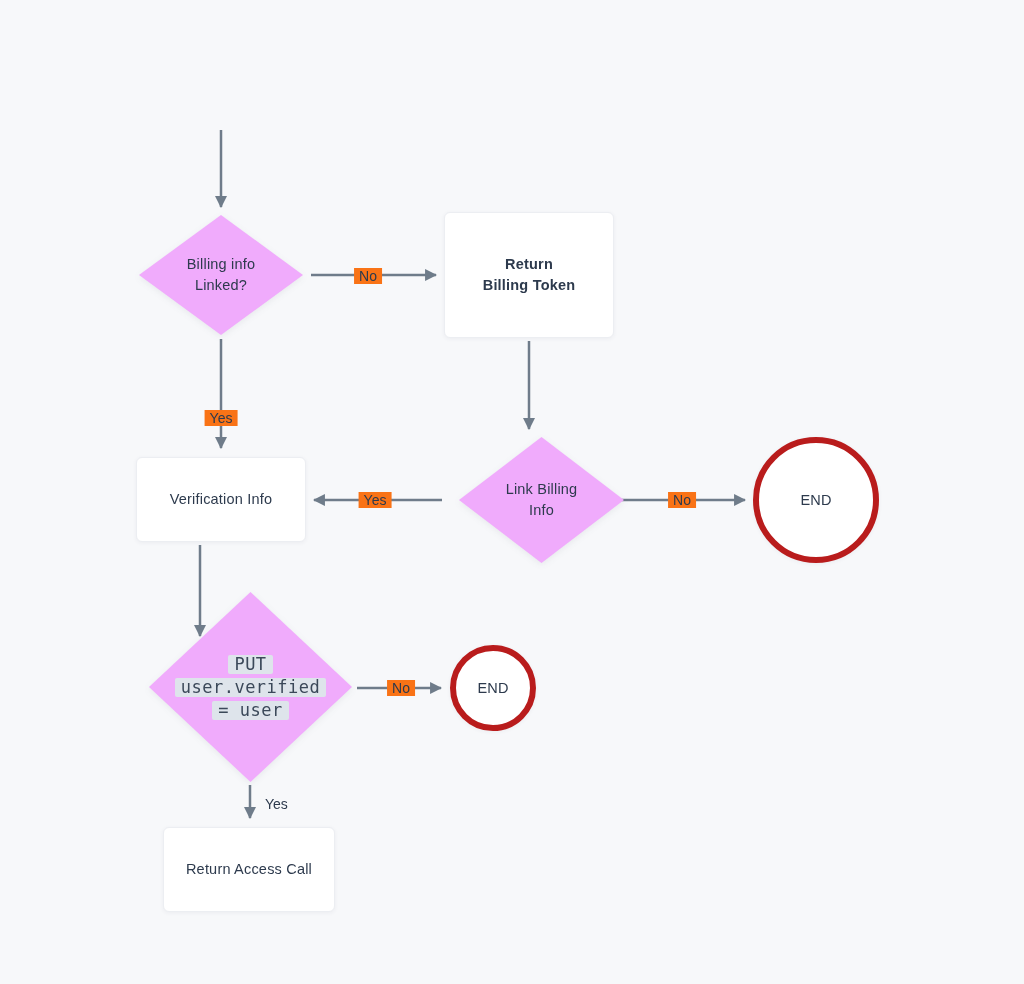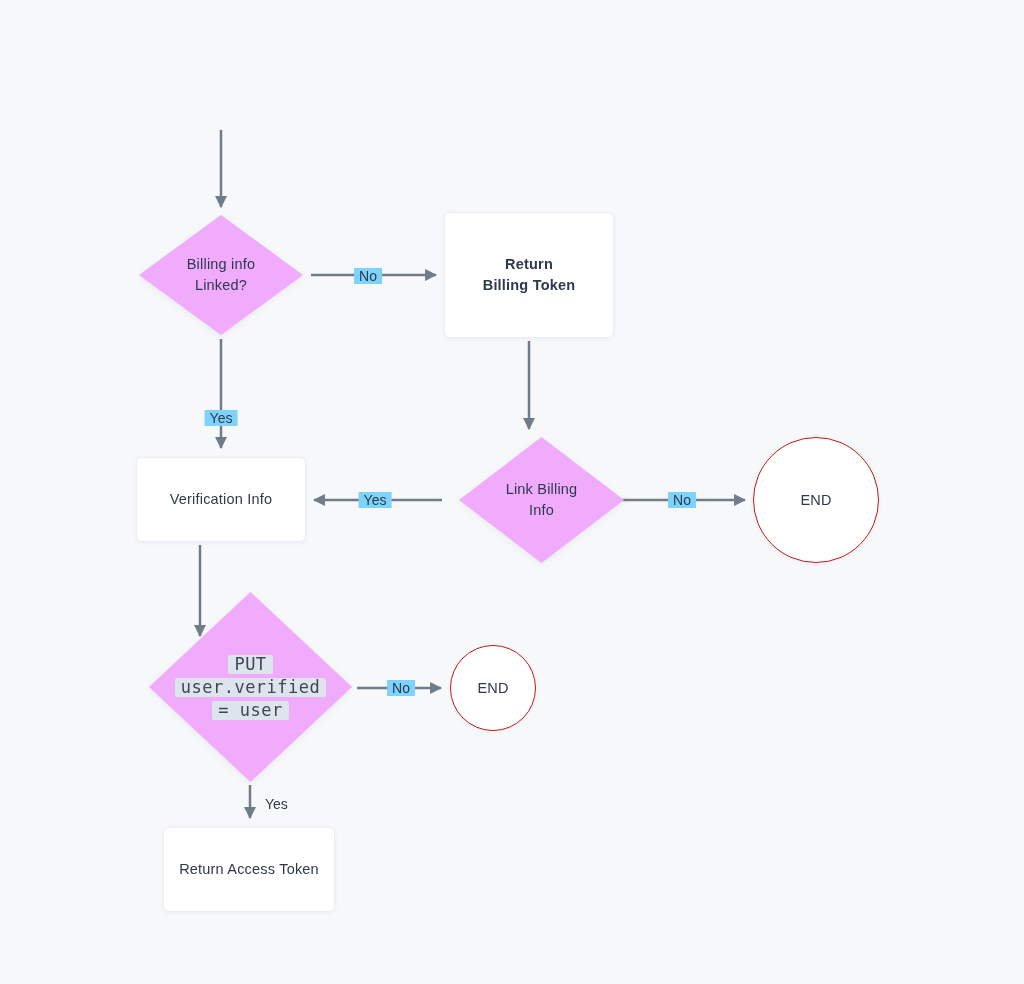--- a/index.html
+++ b/index.html
@@ -40,21 +40,21 @@
   }
   .box {
     background: #ffffff;
     border: 1px solid #eceef2;
     border-radius: 6px;
     box-shadow: 0 1px 4px rgba(45, 58, 77, 0.06);
     box-sizing: border-box;
   }
   .circle {
     background: #ffffff;
-    border: 1px solid #b91c1c;
+    border: 6px solid #b91c1c;
     border-radius: 50%;
     box-shadow: 0 1px 4px rgba(45, 58, 77, 0.06);
     box-sizing: border-box;
     text-align: center;
   }
   .diamond-wrap {
     position: absolute;
     filter: drop-shadow(0 2px 3px rgba(45, 58, 77, 0.08));
   }
   .diamond {
@@ -68,21 +68,21 @@
     justify-content: center;
     text-align: center;
     font-size: 14.5px;
     font-weight: 500;
     line-height: 21px;
     letter-spacing: 0.2px;
   }
   .edge-label {
     position: absolute;
     transform: translate(-50%, -50%);
-    background: #7dd3fc;
+    background: #f97316;
     padding: 0 5px;
     font-size: 14px;
     font-weight: 500;
     color: #2d3a4d;
     white-space: nowrap;
   }
   .edge-label.side {
     transform: translate(0, -50%);
     background: transparent;
   }
@@ -130,21 +130,21 @@
       <span>Return</span><br>
       <span>Billing Token</span>
     </span>
   </div>
 
   <div class="node box" style="left:136px; top:457px; width:170px; height:85px;">
     <span>Verification Info</span>
   </div>
 
   <div class="node box" style="left:163px; top:827px; width:172px; height:85px;">
-    <span>Return Access Token</span>
+    <span>Return Access Call</span>
   </div>
 
   <div class="diamond-wrap" style="left:139px; top:215px; width:164px; height:120px;">
     <div class="diamond">
       <span>
         <span>Billing info</span><br>
         <span>Linked?</span>
       </span>
     </div>
   </div>

